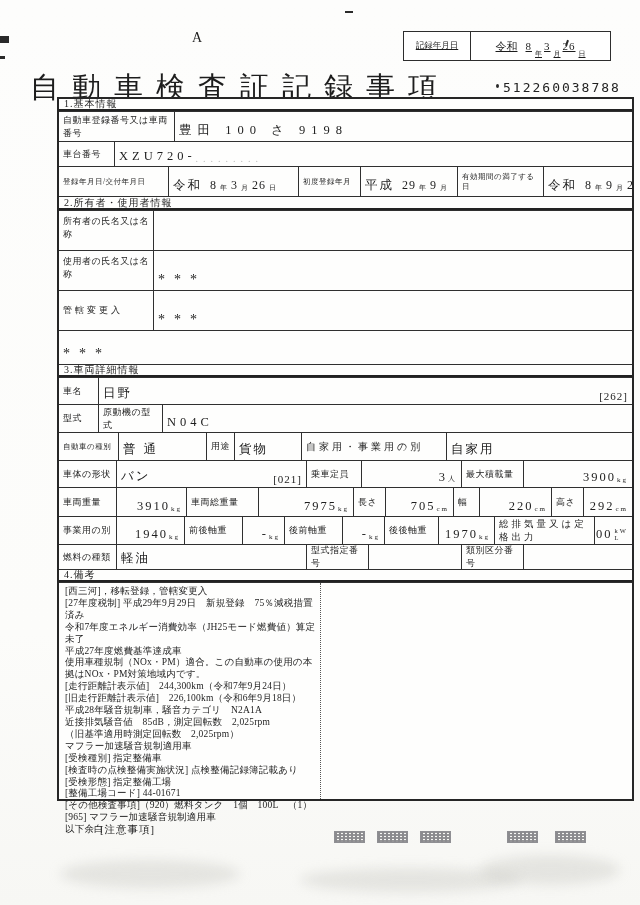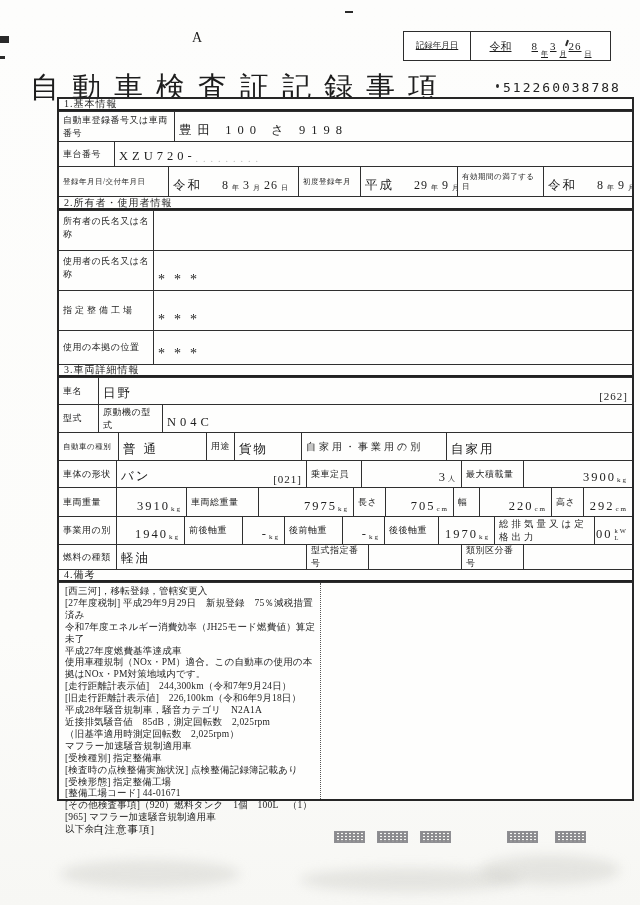--- a/index.html
+++ b/index.html
@@ -14,21 +14,21 @@
   .docnum{position:absolute;left:503px;top:80px;font-size:13px;letter-spacing:2px;
           font-family:"DejaVu Sans Mono","Liberation Mono",monospace;color:#222;}
   .recbox{position:absolute;left:403px;top:31px;height:28px;display:flex;
           border:1.5px solid #2d2d2d;background:#fff;text-decoration:underline;}
   .recbox .rlabel{width:66px;border-right:1.5px solid #2d2d2d;font-size:8.5px;
           display:flex;align-items:center;justify-content:center;}
   .recbox .rval{width:139px;display:flex;align-items:center;justify-content:center;
           font-size:11px;gap:2px;white-space:nowrap;}
   
   .date{display:flex;align-items:baseline;gap:2px;white-space:nowrap;}
-  .date .era{margin-right:18px;}
+  .date .era{margin-right:6px;}
   .date .unit{font-size:7px;}
   .date .num{font-size:12px;letter-spacing:1px;}
   .recbox .date .num{font-size:11px;}
   
   .tbl{position:absolute;left:57px;top:97px;width:577px;border:2px solid #262626;
        background:#fefefd;box-sizing:border-box;}
   .row{display:flex;border-bottom:1.5px solid #303030;box-sizing:border-box;}
   .row:last-child{border-bottom:none;}
   .cell{border-right:1.5px solid #303030;box-sizing:border-box;padding:1px 4px;
         display:flex;overflow:hidden;}
@@ -154,26 +154,25 @@
       <div class="cell val last" style="flex:1"></div>
     </div>
 
 
     <div class="row" style="height:40px">
       <div class="cell lbl top" style="width:95px">使用者の氏名又は名称</div>
       <div class="cell val stars last" style="flex:1">***</div>
     </div>
 
     <div class="row" style="height:40px">
-      <div class="cell lbl sp" style="width:95px">指定整備工場</div>
+      <div class="cell lbl sp" style="width:95px">管轄変更入</div>
       <div class="cell val stars last" style="flex:1">***</div>
     </div>
 
     <div class="row" style="height:34px">
-      <div class="cell lbl" style="width:95px">使用の本拠の位置</div>
       <div class="cell val stars last" style="flex:1;padding-top:8px">***</div>
     </div>
 
     <div class="row" style="height:13px">
       <div class="cell sec last" style="flex:1">3.車両詳細情報</div>
     </div>
 
     <div class="row" style="height:27px">
       <div class="cell lbl" style="width:40px">車名</div>
       <div class="cell val last" style="flex:1;justify-content:space-between">

